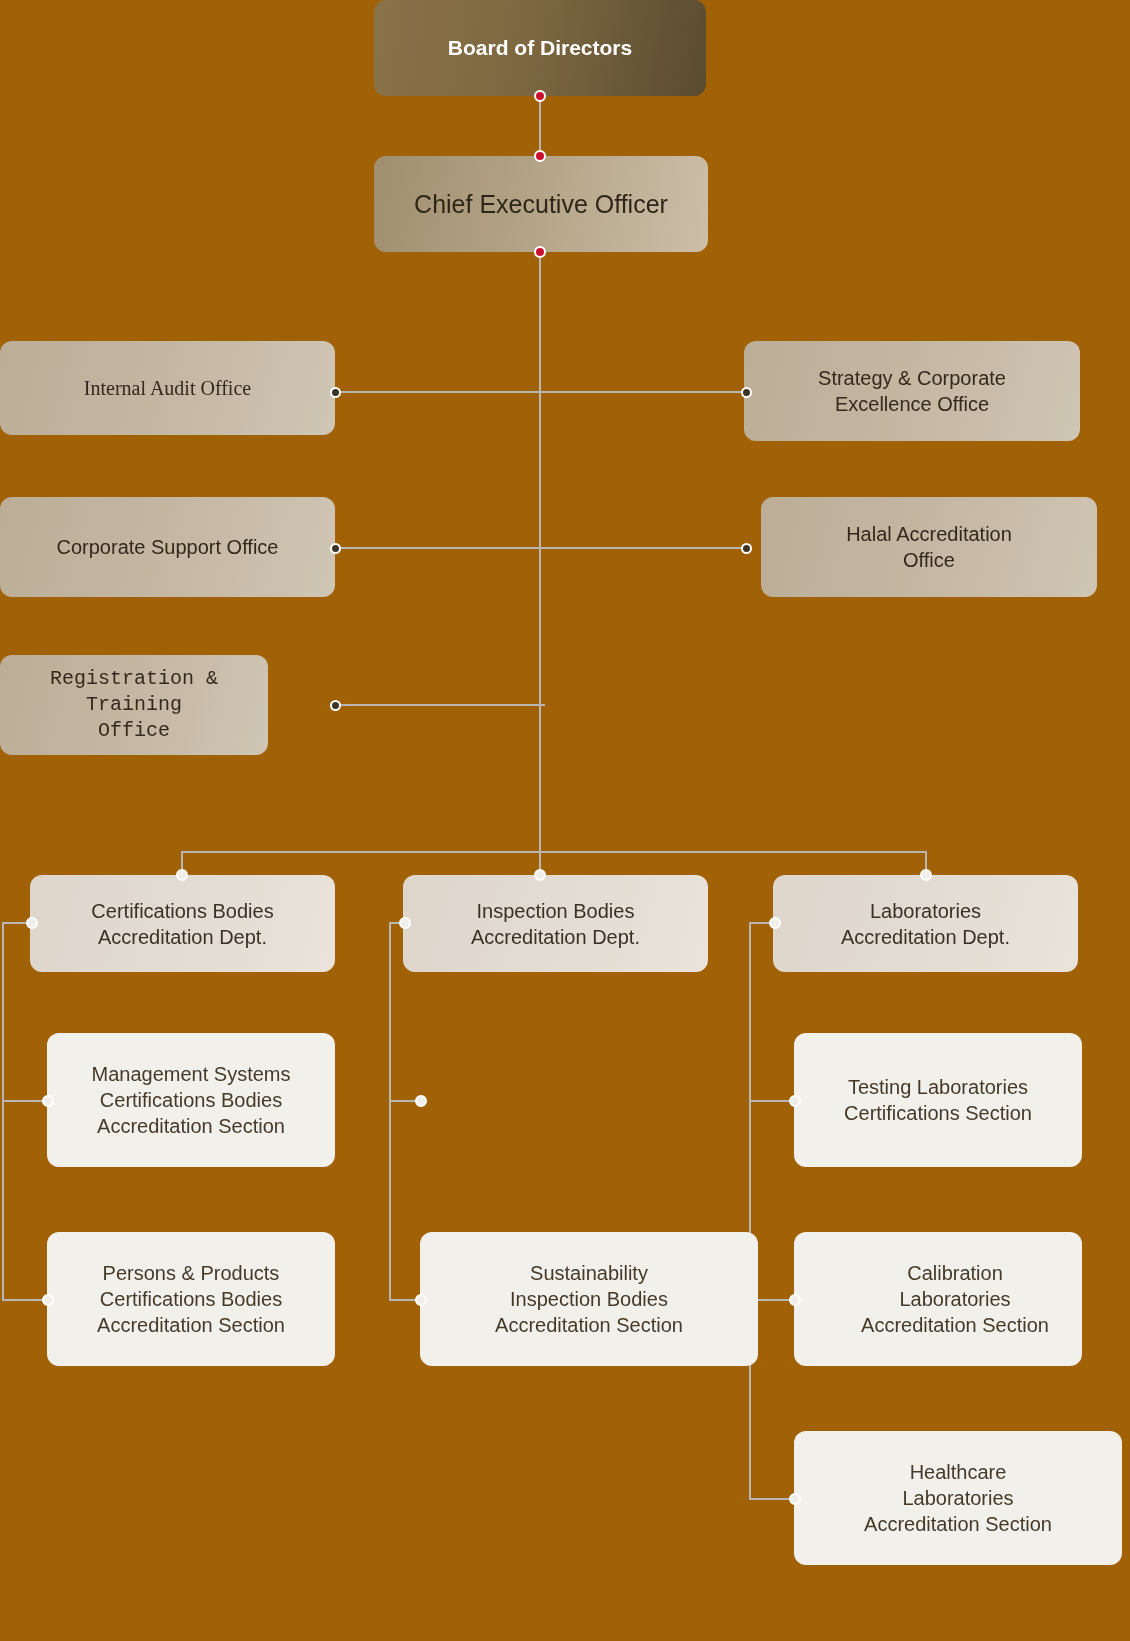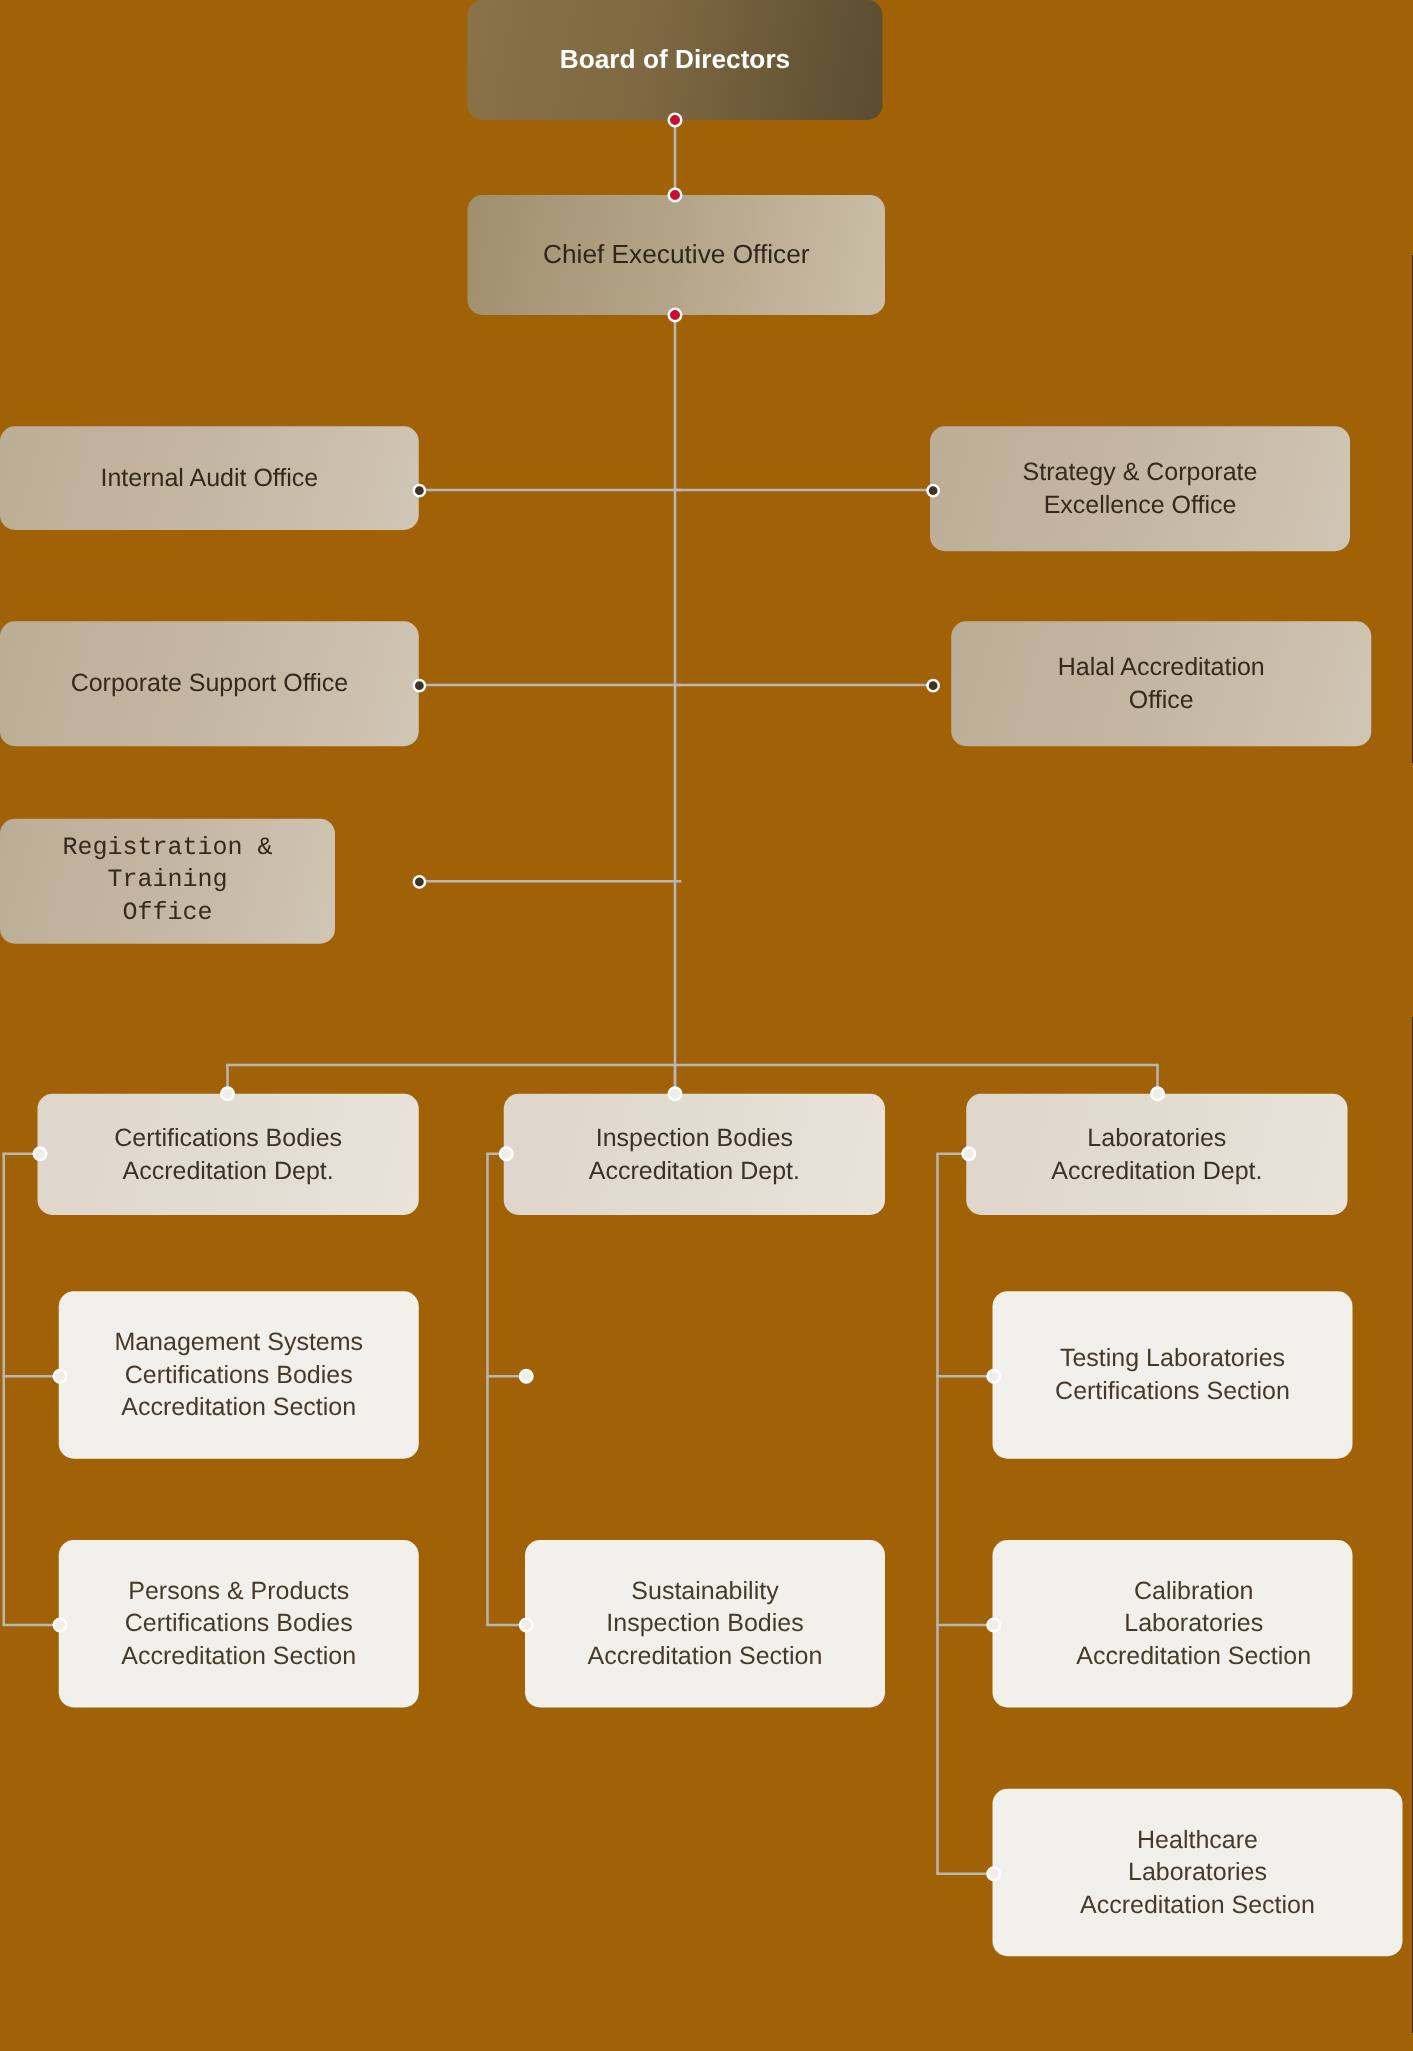--- a/index.html
+++ b/index.html
@@ -73,21 +73,21 @@
 
   .lvl-board {
     background: linear-gradient(100deg, #8a7248 0%, #7d6841 45%, #5a4c30 100%);
     color: #ffffff;
     font-size: 21px;
     font-weight: 700;
   }
   .lvl-ceo {
     background: linear-gradient(100deg, #a08f6e 0%, #b5a588 50%, #cbbfa9 100%);
     color: #2e2619;
-    font-size: 21px;
+    font-size: 25px;
     font-weight: 400;
   }
   .lvl-office {
     background: linear-gradient(105deg, #bcad96 0%, #c5b8a4 55%, #d0c6b5 100%);
     color: #33291c;
     font-size: 20px;
     font-weight: 400;
   }
   .lvl-dept {
     background: linear-gradient(105deg, #ded6cb 0%, #e4ddd4 60%, #e9e3dc 100%);
@@ -162,21 +162,21 @@
   <div class="dot hollow" style="left:415px; top:1095px;"></div>
   <div class="dot hollow" style="left:415px; top:1294px;"></div>
   <div class="dot hollow" style="left:789px; top:1095px;"></div>
   <div class="dot hollow" style="left:789px; top:1294px;"></div>
   <div class="dot hollow" style="left:789px; top:1493px;"></div>
 
   <div class="node lvl-board" style="left:374px; top:0px; width:332px; height:96px;">Board of Directors</div>
 
   <div class="node lvl-ceo" style="left:374px; top:156px; width:334px; height:96px;">Chief Executive Officer</div>
 
-  <div class="node lvl-office" style="left:0px; top:341px; width:335px; height:83px;">Internal Audit Office</div>
+  <div class="node lvl-office" style="left:0px; top:341px; width:335px; height:94px;font-family:Liberation Serif, serif;">Internal Audit Office</div>
 
   <div class="node lvl-office" style="left:0px; top:497px; width:335px; height:100px;">Corporate Support Office</div>
 
   <div class="node lvl-office" style="left:0px; top:655px; width:268px; height:100px;font-family:Liberation Mono, monospace;">Registration &amp; Training
 Office</div>
 
   <div class="node lvl-office" style="left:744px; top:341px; width:336px; height:100px;">Strategy &amp; Corporate
 Excellence Office</div>
 
   <div class="node lvl-office" style="left:744px; top:497px; width:336px; height:100px;margin-left:17px;">Halal Accreditation
@@ -193,21 +193,21 @@
 
   <div class="node lvl-section" style="left:47px; top:1033px; width:288px; height:134px;">Management Systems
 Certifications Bodies
 Accreditation Section</div>
 
   <div class="node lvl-section" style="left:47px; top:1232px; width:288px; height:134px;">Persons &amp; Products
 Certifications Bodies
 Accreditation Section</div>
 
 
-  <div class="node lvl-section" style="left:420px; top:1232px; width:288px; height:134px;">Sustainability
+  <div class="node lvl-section" style="left:420px; top:1232px; width:338px; height:134px;">Sustainability
 Inspection Bodies
 Accreditation Section</div>
 
   <div class="node lvl-section" style="left:794px; top:1033px; width:288px; height:134px;">Testing Laboratories
 Certifications Section</div>
 
   <div class="node lvl-section" style="left:794px; top:1232px; width:288px; height:134px;padding-left:48px;">Calibration
 Laboratories
 Accreditation Section</div>
 

